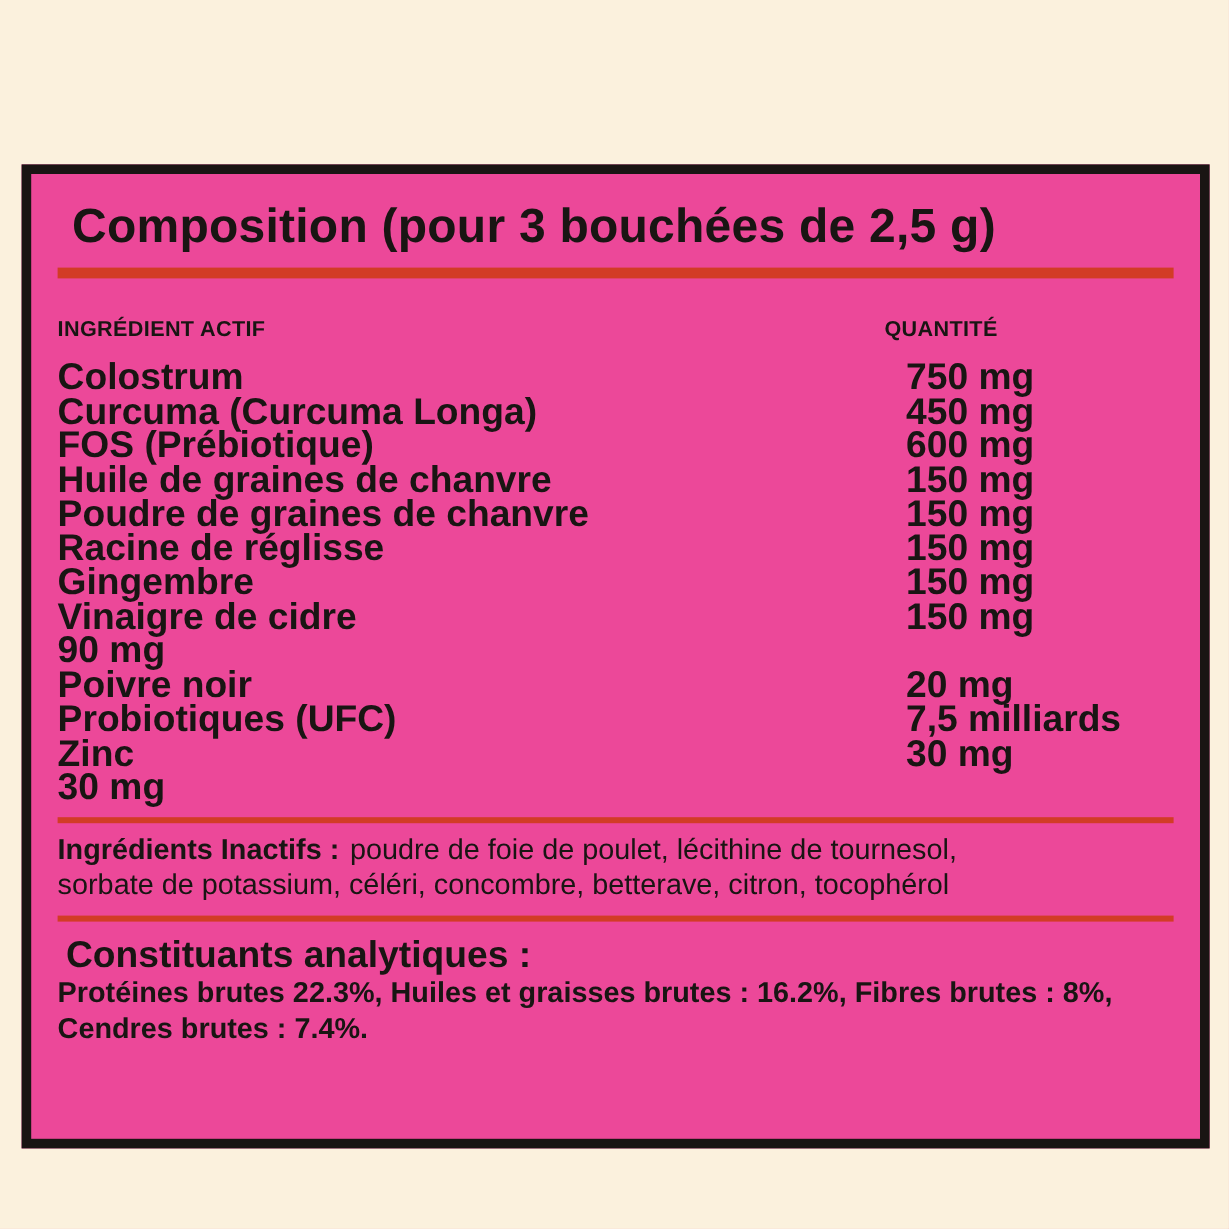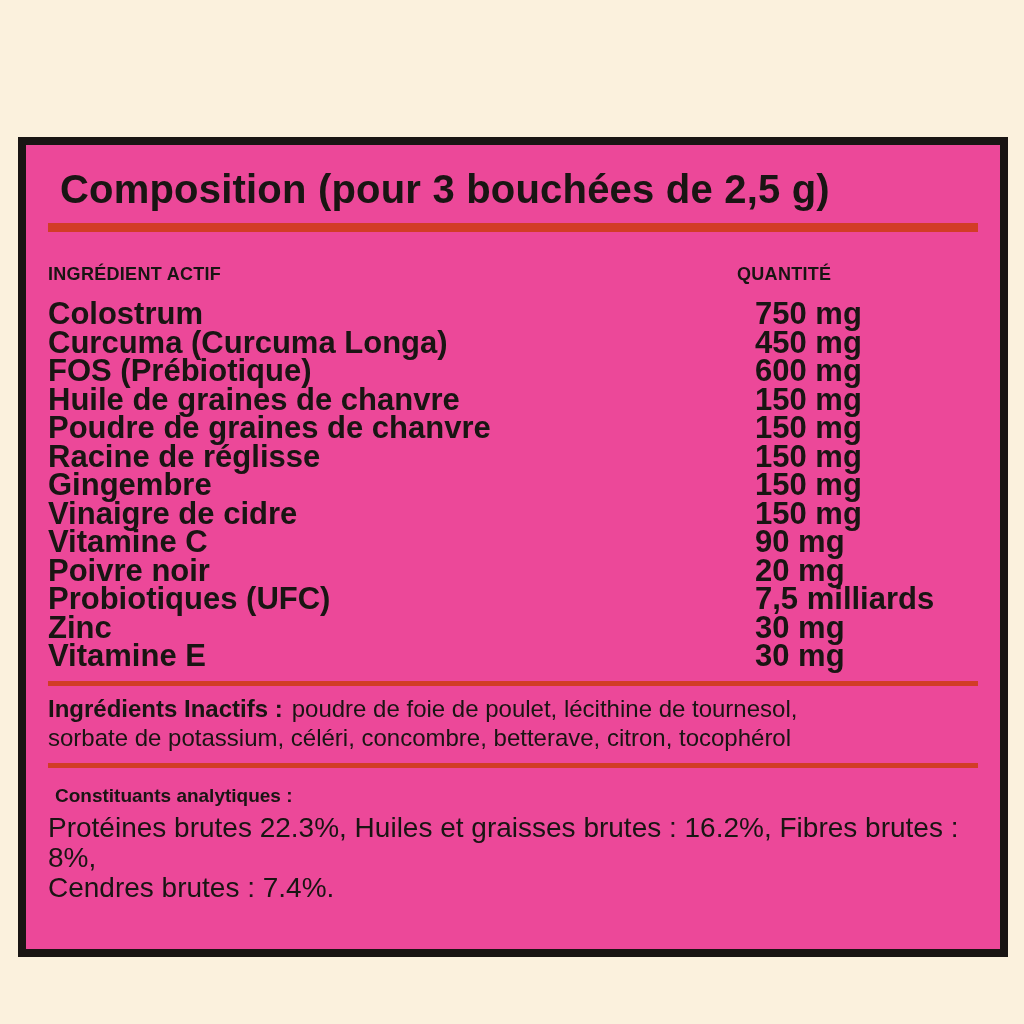--- a/index.html
+++ b/index.html
@@ -72,29 +72,29 @@
     font-weight: 500;
   }
   .para .lbl {
     font-weight: 700;
     padding-right: 9px;
     text-align: right;
   }
   .analytic-label {
     margin-top: 13px;
     padding-left: 7px;
-    font-size: 19px;
+    font-size: 31px;
     line-height: 30px;
     font-weight: 700;
   }
   .analytic-body {
     margin-top: 2px;
-    font-size: 28px;
+    font-size: 24px;
     line-height: 30px;
-    font-weight: 400;
+    font-weight: 700;
   }
 </style>
 </head>
 <body style="background: rgb(251, 241, 221);">
 
 <div class="stage" style="color: rgb(25, 21, 19);">
   <div class="card" style="border-color: rgb(25, 21, 19); background: #ec4899; margin-top: 36px;">
 
     <div class="title">Composition (pour 3 bouchées de 2,5 g)</div>
 
@@ -142,41 +142,39 @@
     <span class="ing">Gingembre</span>
     <span class="qty">150 mg</span>
   </div>
 
   <div class="row">
     <span class="ing">Vinaigre de cidre</span>
     <span class="qty">150 mg</span>
   </div>
 
   <div class="row">
-    <span class="ing">Vitamine C</span>
     <span class="qty">90 mg</span>
   </div>
 
   <div class="row">
     <span class="ing">Poivre noir</span>
     <span class="qty">20 mg</span>
   </div>
 
   <div class="row">
     <span class="ing">Probiotiques (UFC)</span>
     <span class="qty">7,5 milliards</span>
   </div>
 
   <div class="row">
     <span class="ing">Zinc</span>
     <span class="qty">30 mg</span>
   </div>
 
   <div class="row">
-    <span class="ing">Vitamine E</span>
     <span class="qty">30 mg</span>
   </div>
 </div>
 
       <div class="divider accent-bg" style="background: rgb(210, 60, 38);"></div>
 
       <div class="para">
         <div><span class="lbl">Ingrédients Inactifs :</span><span>poudre de foie de poulet, lécithine de tournesol,</span></div>
         <div>sorbate de potassium, céléri, concombre, betterave, citron, tocophérol</div>
       </div>

